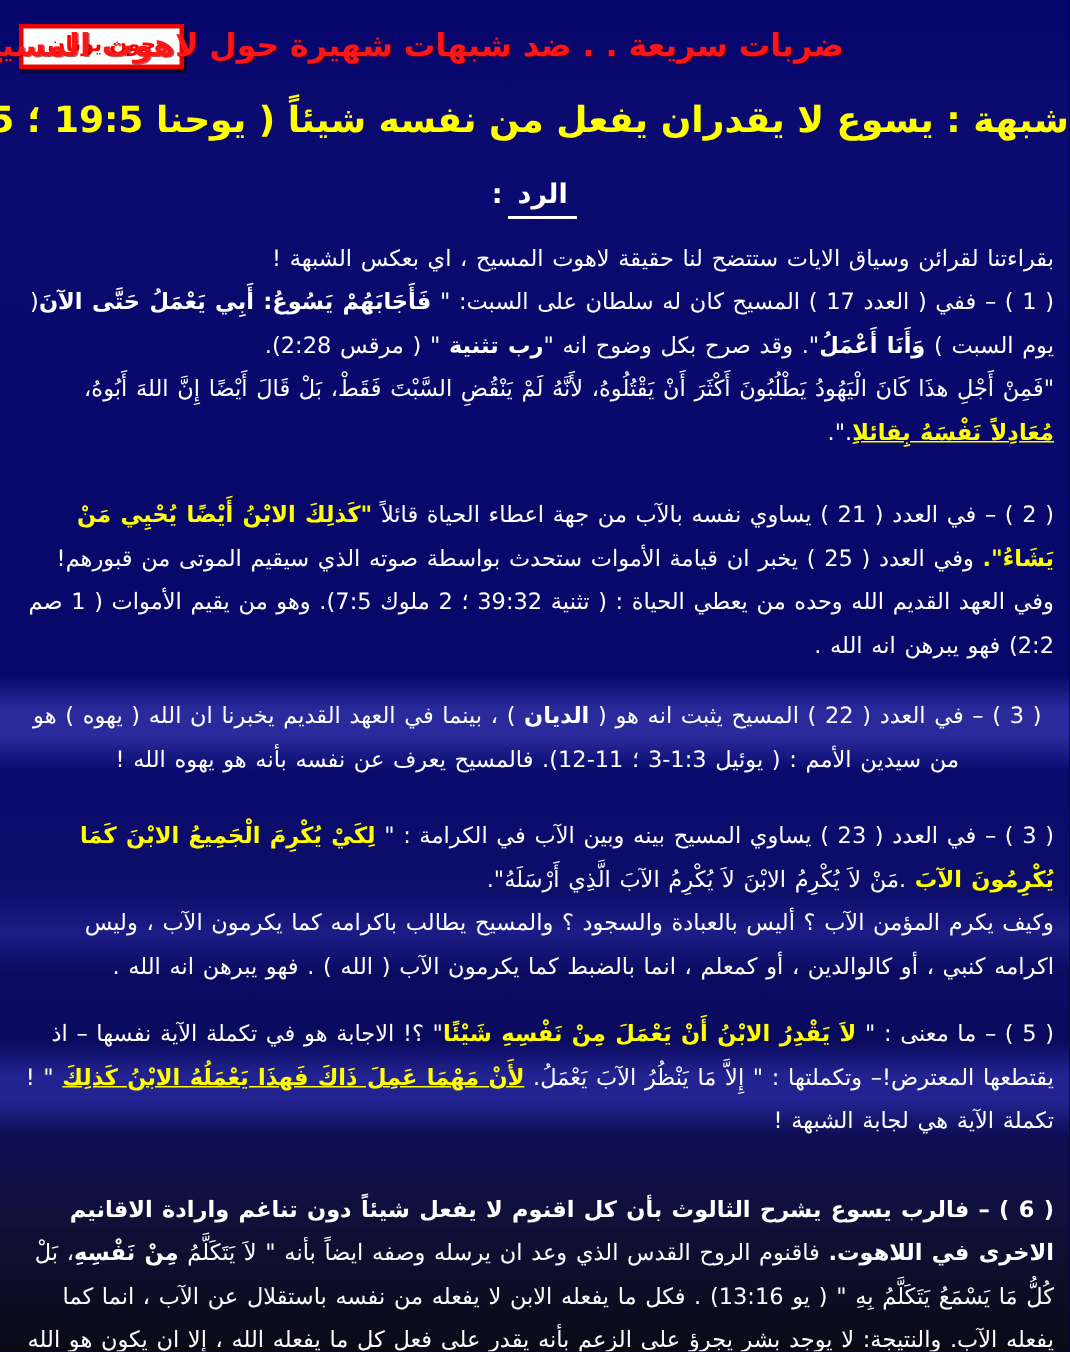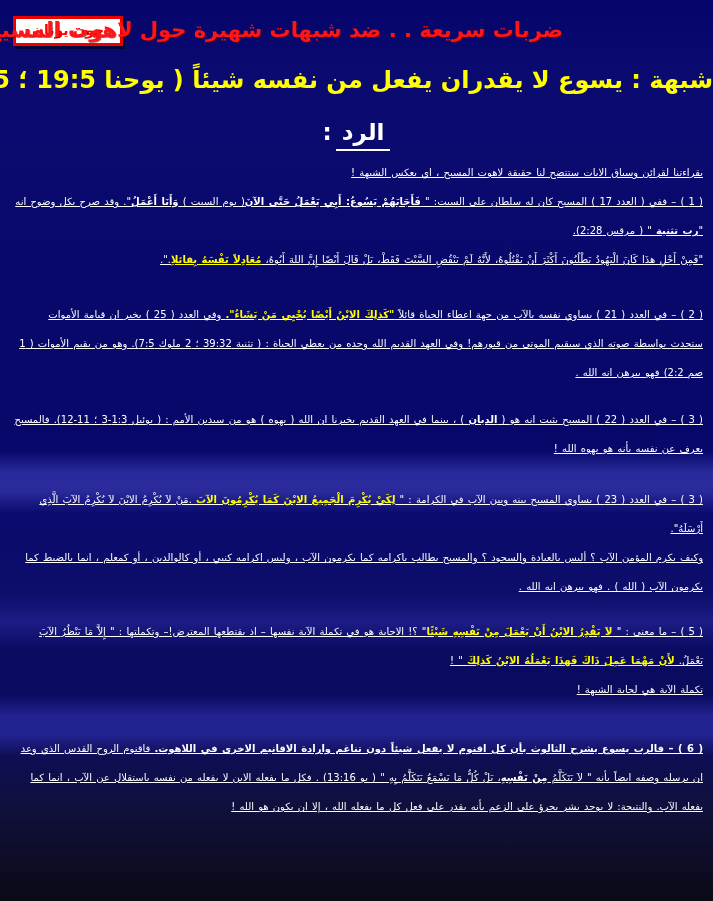--- a/index.html
+++ b/index.html
@@ -70,40 +70,39 @@
     white-space: nowrap;
   }
   .reply {
     position: absolute;
     top: 119px;
     left: 0;
     right: 0;
     text-align: center;
     color: #ffffff;
     font-weight: bold;
-    font-size: 23px;
+    font-size: 18px;
   }
   .reply-word {
     display: inline-block;
     border-bottom: 2px solid #ffffff;
     padding: 0 6px 4px 6px;
   }
   .reply-colon { margin-right: 4px; }
   .content {
     position: relative;
     padding: 158px 10px 0 14px;
   }
   .para {
     margin: 0;
-    font-size: 10px;
+    font-size: 15px;
     line-height: 29px;
     color: #ffffff;
     text-align: right;
     word-spacing: 1px;
-    text-decoration: underline;
   }
   .s-n { color: #ffffff; }
   .s-b { color: #ffffff; font-weight: bold; }
   .s-y { color: #ffff00; font-weight: bold; }
   .s-yu { color: #ffff00; font-weight: bold; text-decoration: underline; }
 </style>
 </head>
 <body>
 
 <div class="page">
@@ -114,20 +113,20 @@
     <div class="reply">
       <span class="reply-word">الرد</span><span class="reply-colon">:</span>
     </div>
   </div>
 
   <div class="content">
       <p class="para"><span class="s-n">بقراءتنا لقرائن وسياق الايات ستتضح لنا حقيقة لاهوت المسيح ، اي بعكس الشبهة !</span></p>
       <p class="para"><span class="s-n">( 1 ) – ففي ( العدد 17 ) المسيح كان له سلطان على السبت: " </span><span class="s-b">فَأَجَابَهُمْ يَسُوعُ: أَبِي يَعْمَلُ حَتَّى الآنَ</span><span class="s-n">( يوم السبت ) </span><span class="s-b">وَأَنَا أَعْمَلُ</span><span class="s-n">". وقد صرح بكل وضوح انه "</span><span class="s-b">رب تثنية</span><span class="s-n"> " ( مرقس 2:28).</span></p>
       <p class="para"><span class="s-n">"فَمِنْ أَجْلِ هذَا كَانَ الْيَهُودُ يَطْلُبُونَ أَكْثَرَ أَنْ يَقْتُلُوهُ، لأَنَّهُ لَمْ يَنْقُضِ السَّبْتَ فَقَطْ، بَلْ قَالَ أَيْضًا إِنَّ اللهَ أَبُوهُ، </span><span class="s-yu">مُعَادِلاً نَفْسَهُ بِقائلاِ</span><span class="s-n">.".</span></p>
       <p class="para" style="margin-top: 26px;"><span class="s-n">( 2 ) – في العدد ( 21 ) يساوي نفسه بالآب من جهة اعطاء الحياة  قائلاً  </span><span class="s-y">"كَذلِكَ الابْنُ أَيْضًا يُحْيِي مَنْ يَشَاءُ".</span><span class="s-n"> وفي العدد ( 25 ) يخبر ان قيامة الأموات ستحدث بواسطة صوته الذي سيقيم الموتى من قبورهم!  وفي العهد القديم الله وحده من يعطي الحياة : ( تثنية 39:32 ؛ 2 ملوك 7:5). وهو من يقيم الأموات ( 1 صم 2:2) فهو يبرهن انه الله .</span></p>
-      <p class="para" style="margin-top: 18px;"><span class="s-n">( 3 ) – في العدد ( 22 ) المسيح يثبت انه هو ( </span><span class="s-b">الديان</span><span class="s-n"> ) ، بينما في العهد القديم يخبرنا ان الله ( يهوه ) هو من سيدين الأمم : ( يوئيل 1:3-3 ؛ 11-12). فالمسيح يعرف عن نفسه بأنه هو يهوه الله !</span></p>
+      <p class="para" style="margin-top: 18px; text-align: center;"><span class="s-n">( 3 ) – في العدد ( 22 ) المسيح يثبت انه هو ( </span><span class="s-b">الديان</span><span class="s-n"> ) ، بينما في العهد القديم يخبرنا ان الله ( يهوه ) هو من سيدين الأمم : ( يوئيل 1:3-3 ؛ 11-12). فالمسيح يعرف عن نفسه بأنه هو يهوه الله !</span></p>
       <p class="para" style="margin-top: 22px;"><span class="s-n">( 3 ) – في العدد ( 23 ) يساوي المسيح بينه وبين الآب في الكرامة : " </span><span class="s-y">لِكَيْ يُكْرِمَ الْجَمِيعُ الابْنَ كَمَا يُكْرِمُونَ الآبَ</span><span class="s-n"> .مَنْ لاَ يُكْرِمُ الابْنَ لاَ يُكْرِمُ الآبَ الَّذِي أَرْسَلَهُ".</span></p>
       <p class="para"><span class="s-n">وكيف يكرم المؤمن الآب ؟ أليس بالعبادة والسجود ؟ والمسيح يطالب باكرامه كما يكرمون الآب ، وليس اكرامه كنبي ، أو كالوالدين ، أو كمعلم ، انما بالضبط كما يكرمون الآب ( الله ) . فهو يبرهن انه الله .</span></p>
       <p class="para" style="margin-top: 16px;"><span class="s-n">( 5 ) – ما معنى : " </span><span class="s-y">لاَ يَقْدِرُ الابْنُ أَنْ يَعْمَلَ مِنْ نَفْسِهِ شَيْئًا</span><span class="s-n">" ؟! الاجابة هو في تكملة الآية نفسها – اذ يقتطعها المعترض!– وتكملتها : " إِلاَّ مَا يَنْظُرُ الآبَ يَعْمَلُ.  </span><span class="s-yu">لأَنْ مَهْمَا عَمِلَ ذَاكَ فَهذَا يَعْمَلُهُ الابْنُ كَذلِكَ</span><span class="s-n"> " !</span></p>
       <p class="para"><span class="s-n">تكملة الآية هي لجابة الشبهة !</span></p>
       <p class="para" style="margin-top: 30px;"><span class="s-b">( 6 ) – فالرب يسوع يشرح الثالوث بأن كل اقنوم لا يفعل شيئاً دون تناغم وارادة الاقانيم الاخرى في اللاهوت.</span><span class="s-n"> فاقنوم الروح القدس الذي وعد ان يرسله وصفه ايضاً بأنه "  لاَ يَتَكَلَّمُ </span><span class="s-b">مِنْ نَفْسِهِ</span><span class="s-n">، بَلْ كُلُّ مَا يَسْمَعُ يَتَكَلَّمُ بِهِ " ( يو 13:16) . فكل ما يفعله الابن لا يفعله من نفسه باستقلال عن الآب ، انما كما يفعله الآب. والنتيجة: لا يوجد بشر يجرؤ على الزعم بأنه يقدر على فعل كل ما يفعله الله ، إلا ان يكون هو الله !</span></p>
     </div>
 </div>
 
 </body></html>

